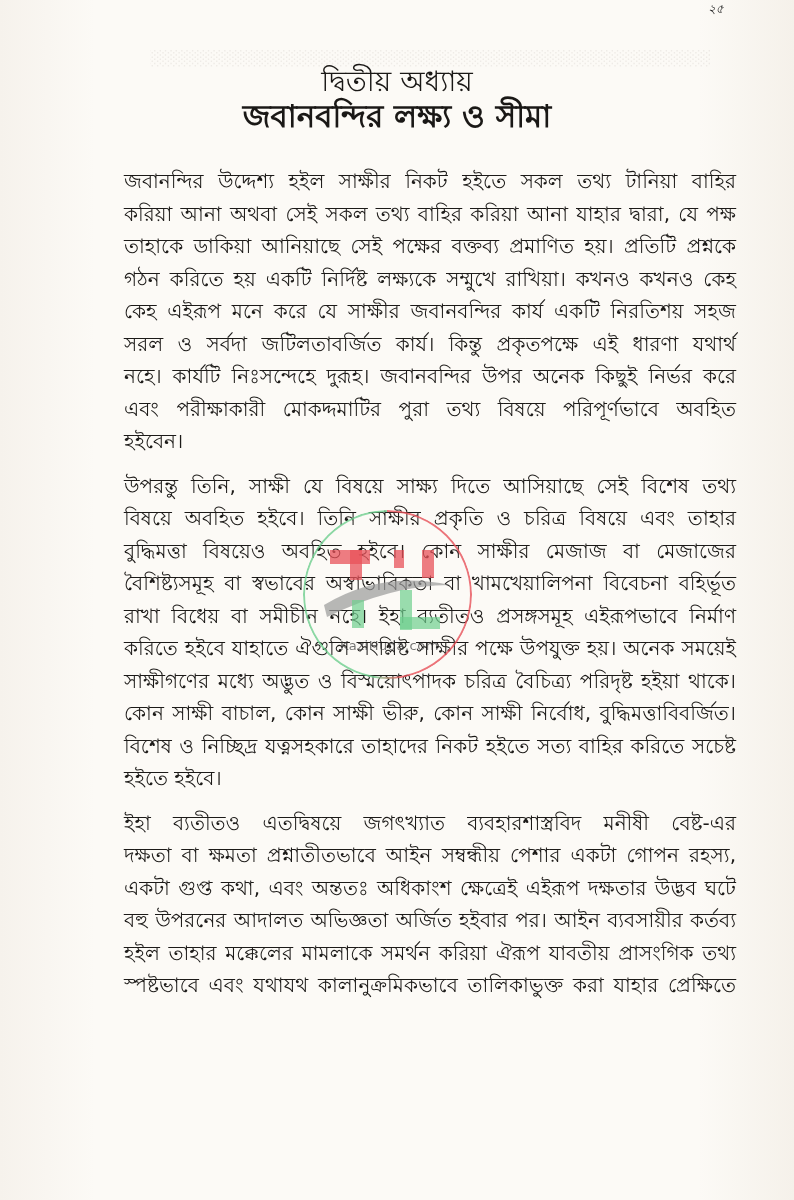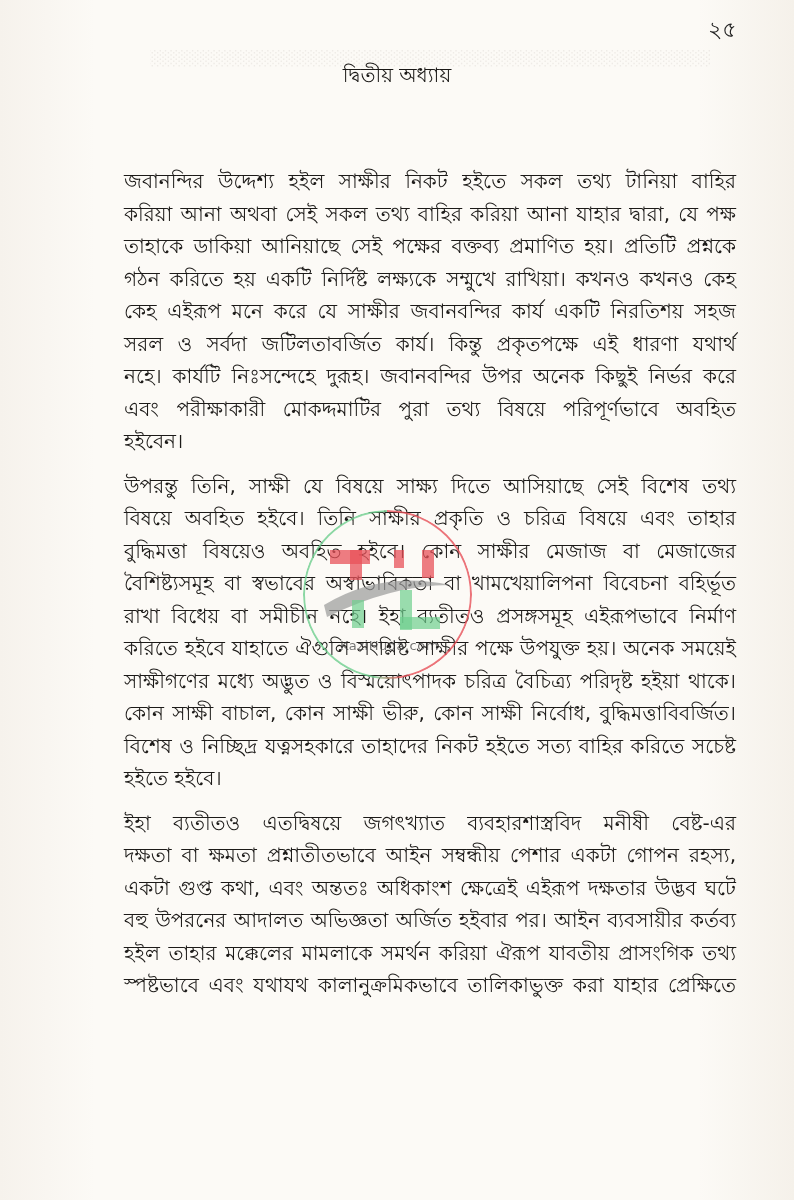--- a/index.html
+++ b/index.html
@@ -27,32 +27,33 @@
       width: 560px;
       color: rgba(120,110,100,0.10);
       font-size: 14px;
       line-height: 36px;
       transform: scaleX(-1);
       white-space: nowrap;
       overflow: hidden;
     }
     .page-number {
       position: absolute;
-      top: 12px;
+      top: 0;
       left: 708px;
-      font-size: 22px;
+      font-size: 12px;
       color: #222;
+      font-style: italic;
     }
     .chapter {
       position: absolute;
       top: 60px;
       left: 0;
       width: 794px;
       text-align: center;
-      font-size: 20px;
+      font-size: 28px;
       color: #1a1816;
     }
     .title {
       position: absolute;
       top: 92px;
       left: 0;
       width: 794px;
       text-align: center;
       font-size: 31px;
       font-weight: bold;
@@ -119,20 +120,21 @@
 
 <div class="page">
 
   <div class="bleed">
     <div>░░░░░░░░░░░░░░░░░░░░░░░░░░░░░░░░░░░░░░░░░░░░░░░░░░░░░░░░░░░░░░░░░░░</div>
   </div>
 
   <div class="page-number">২৫</div>
 
   <div class="chapter">দ্বিতীয় অধ্যায়</div>
+  <div class="title">জবানবন্দির লক্ষ্য ও সীমা</div>
 
   <div class="body-text">
 
     <div class="para">
       <span class="ln">জবানন্দির উদ্দেশ্য হইল সাক্ষীর নিকট হইতে সকল তথ্য টানিয়া বাহির</span>
       <span class="ln">করিয়া আনা অথবা সেই সকল তথ্য বাহির করিয়া আনা যাহার দ্বারা, যে পক্ষ</span>
       <span class="ln">তাহাকে ডাকিয়া আনিয়াছে সেই পক্ষের বক্তব্য প্রমাণিত হয়। প্রতিটি প্রশ্নকে</span>
       <span class="ln">গঠন করিতে হয় একটি নির্দিষ্ট লক্ষ্যকে সম্মুখে রাখিয়া। কখনও কখনও কেহ</span>
       <span class="ln">কেহ এইরূপ মনে করে যে সাক্ষীর জবানবন্দির কার্য একটি নিরতিশয় সহজ</span>
       <span class="ln">সরল ও সর্বদা জটিলতাবর্জিত কার্য। কিন্তু প্রকৃতপক্ষে এই ধারণা যথার্থ</span>

